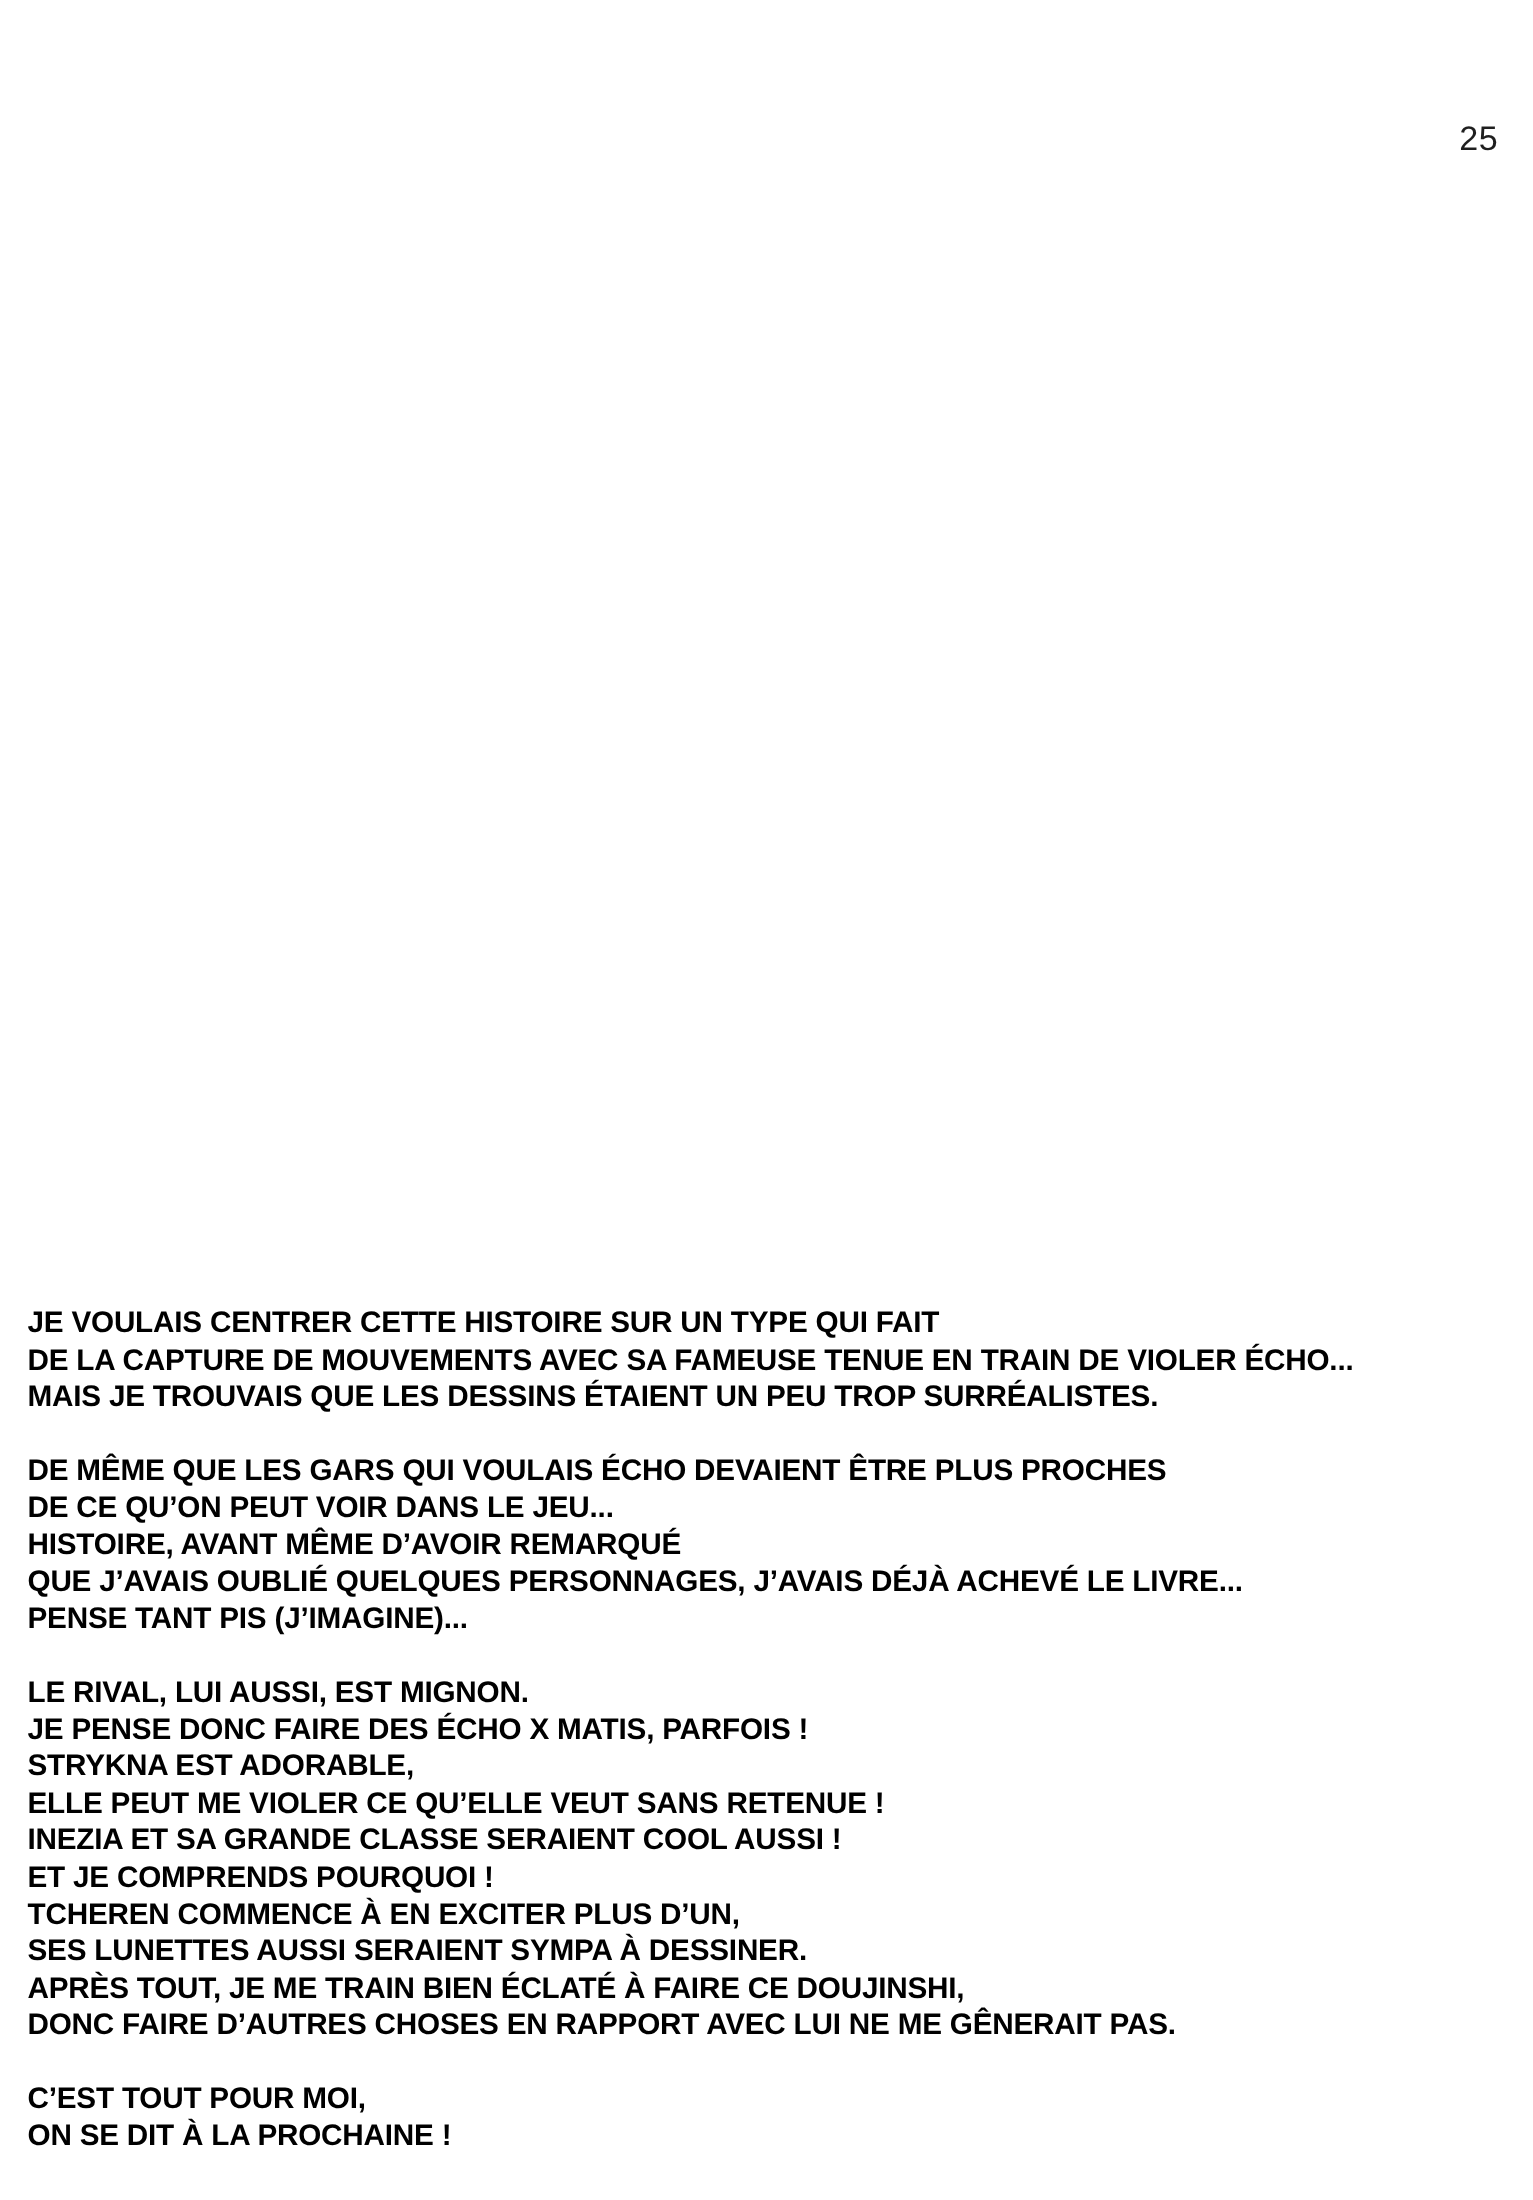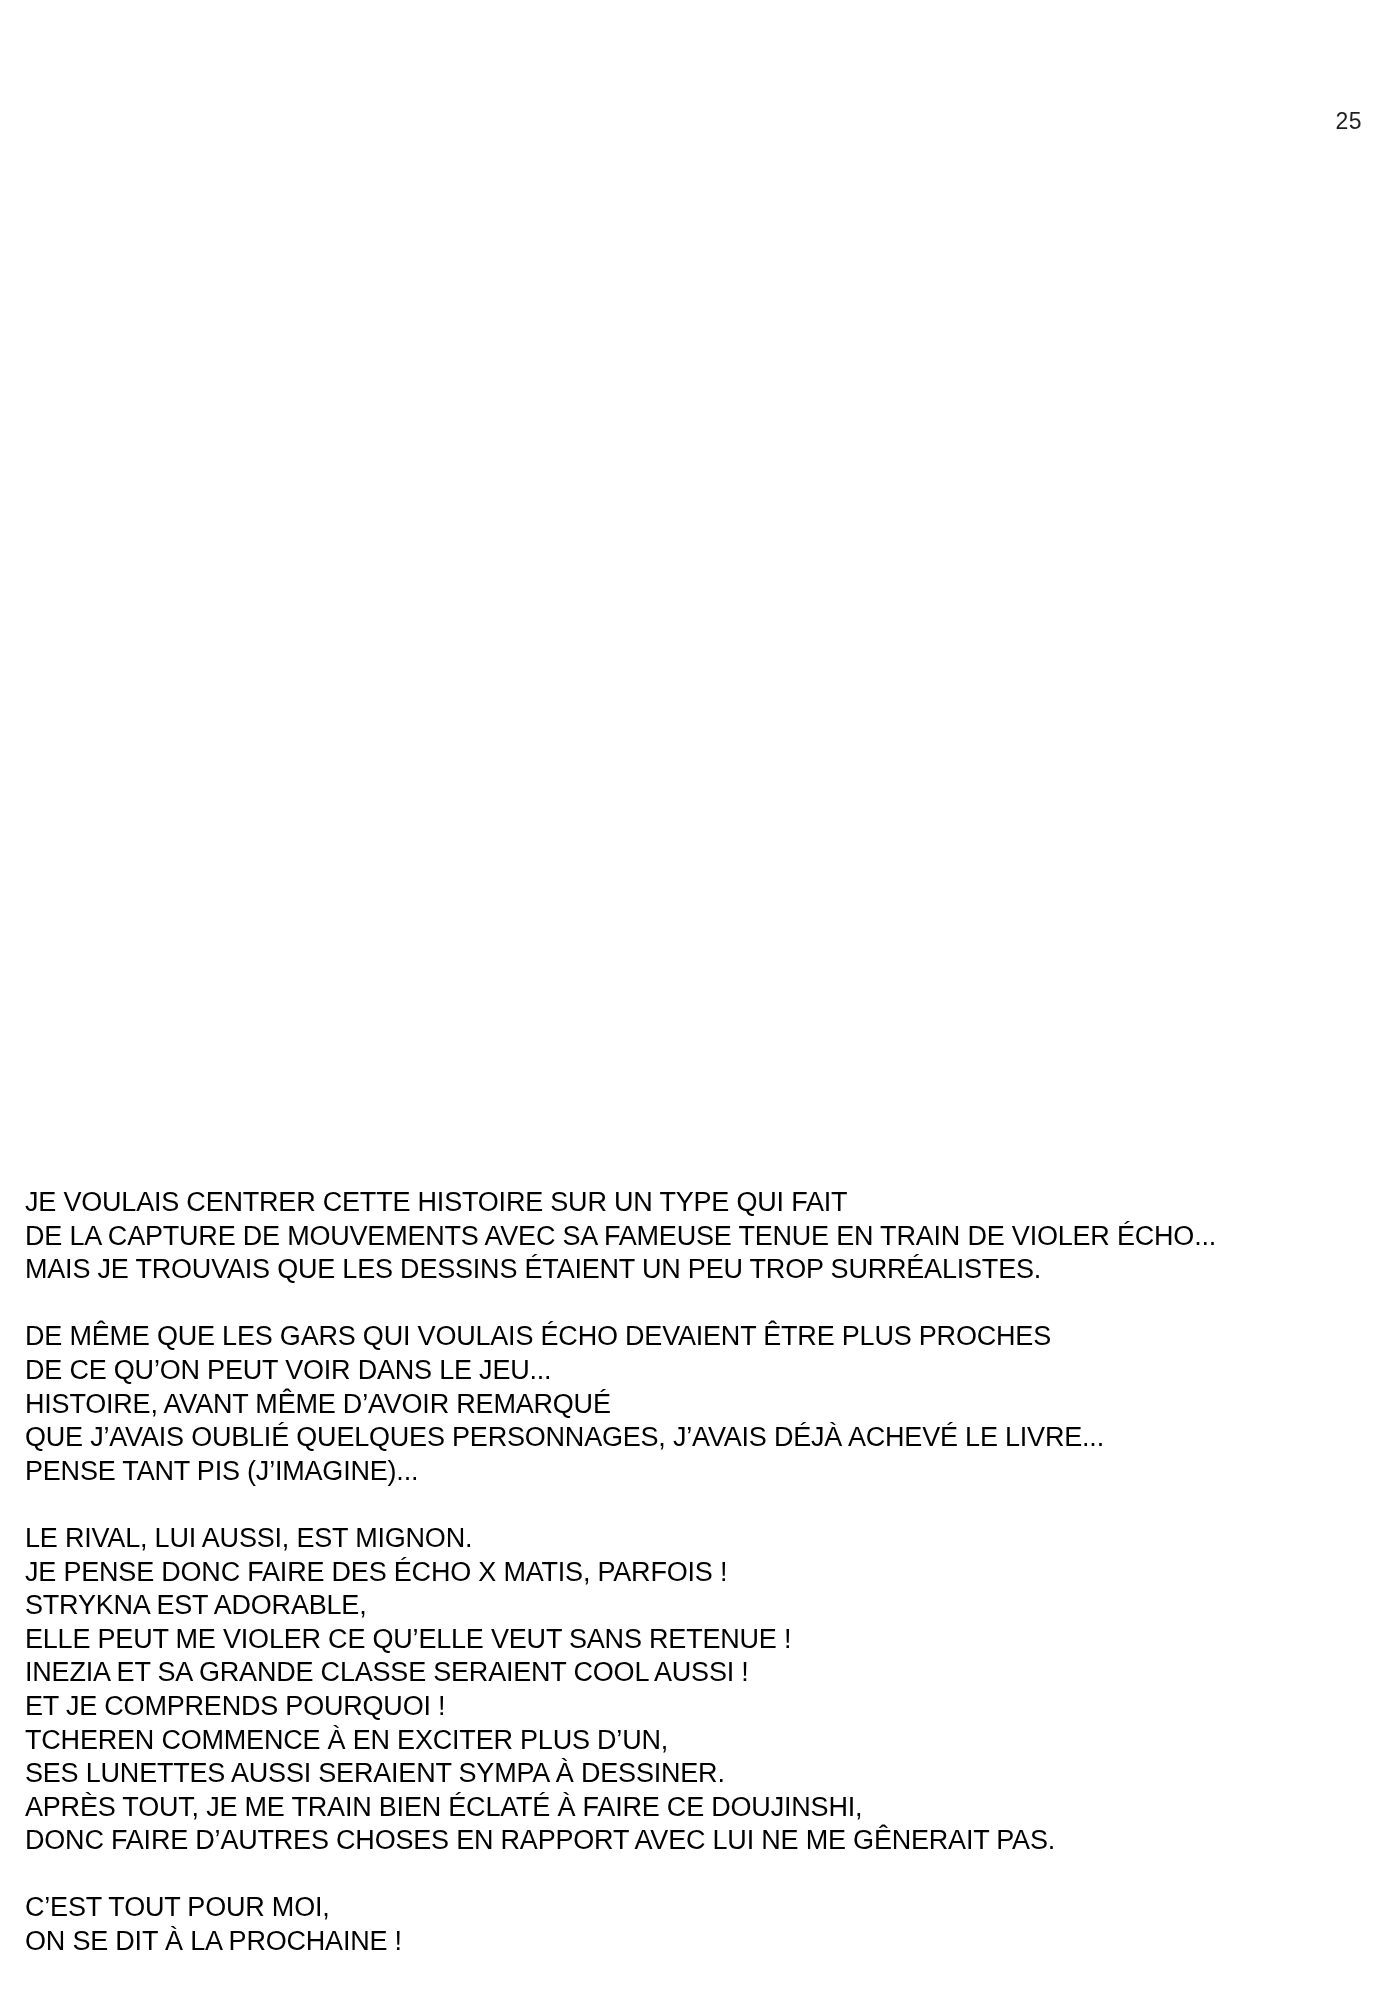--- a/index.html
+++ b/index.html
@@ -17,33 +17,33 @@
   .page {
     position: absolute;
     inset: 0;
     background: #ffffff;
   }
   .page-number {
     position: absolute;
     top: 110px;
     right: 32px;
     font-family: "Liberation Sans", sans-serif;
-    font-size: 23px;
+    font-size: 31px;
     font-weight: 400;
     line-height: 1;
     color: #1f1f1f;
     letter-spacing: 0.5px;
   }
   .afterword {
     position: absolute;
     left: 25px;
     top: 1186px;
     color: #000000;
     font-family: "Liberation Sans", "DejaVu Sans", sans-serif;
-    font-weight: 400;
+    font-weight: 700;
     font-size: 27px;
     line-height: 33.6px;
     letter-spacing: -0.2px;
   }
   .afterword p {
     margin: 0 0 33.6px 0;
     padding: 0;
   }
   .afterword p:last-child {
     margin-bottom: 16px;

